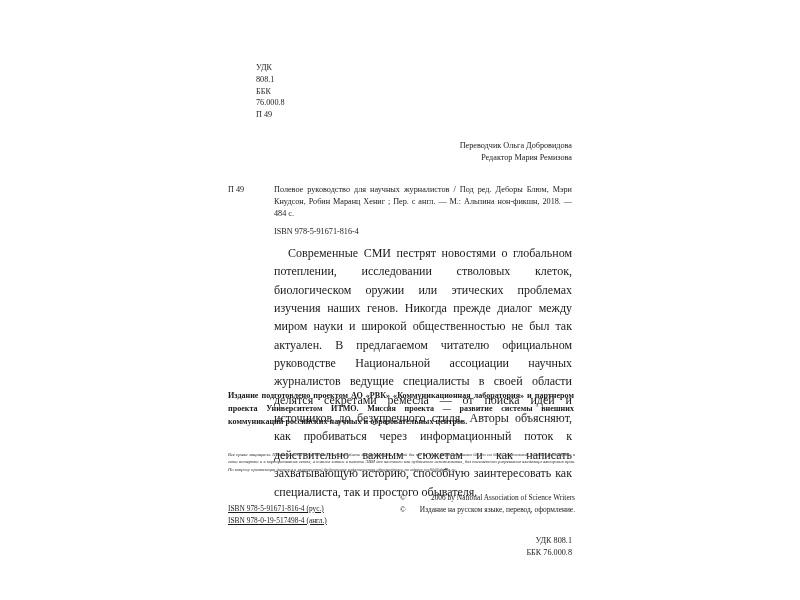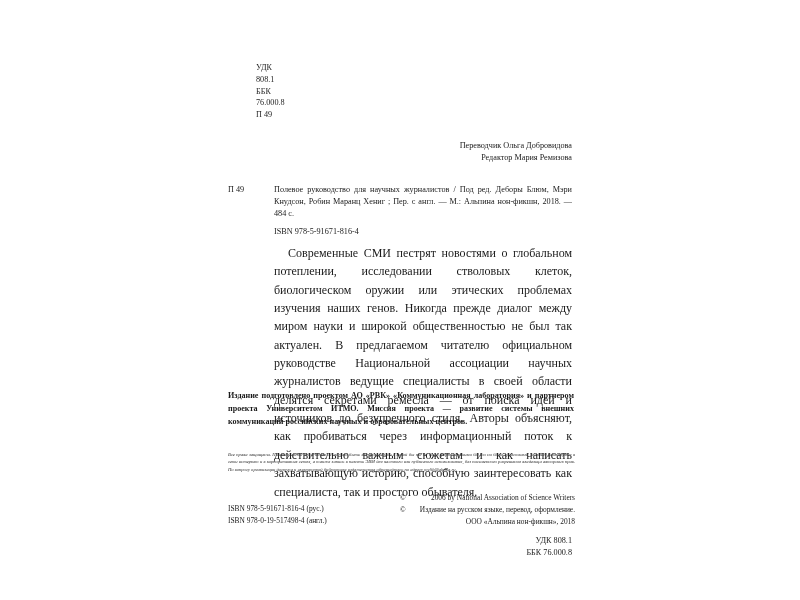--- a/index.html
+++ b/index.html
@@ -148,20 +148,21 @@
   .colophon-grid {
     display: flex;
     align-items: flex-start;
   }
   .col-isbn {
     width: 172px;
     flex: none;
     padding-top: 11px;
     font-size: 7.4px;
     line-height: 1.62;
+    text-decoration: underline;
   }
   .col-rights {
     flex: 1;
     font-size: 7.4px;
     line-height: 1.62;
   }
   .rights-row {
     display: flex;
     align-items: flex-start;
   }
@@ -232,21 +233,17 @@
       </div>
       <div class="col-rights">
         <div class="rights-row">
           <span class="rights-mark">©</span>
           <span class="rights-text">2006 by National Association of Science Writers</span>
         </div>
         <div class="rights-row">
           <span class="rights-mark">©</span>
           <span class="rights-text">Издание на русском языке, перевод, оформление.</span>
         </div>
-        <div class="rights-row cont">
-          <span class="rights-mark"></span>
-          <span class="rights-text">ООО «Альпина нон-фикшн», 2018</span>
-        </div>
       </div>
     </div>
   </div>
 
 </div>
 
 </body></html>

